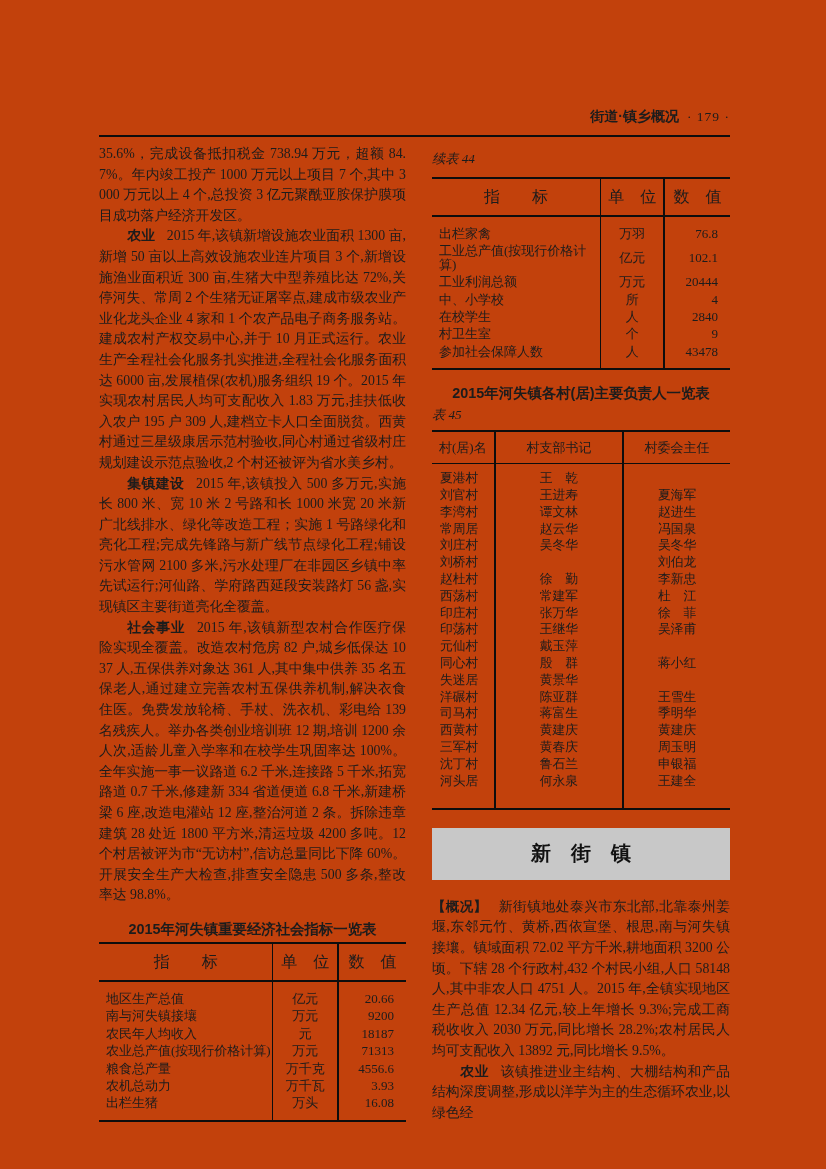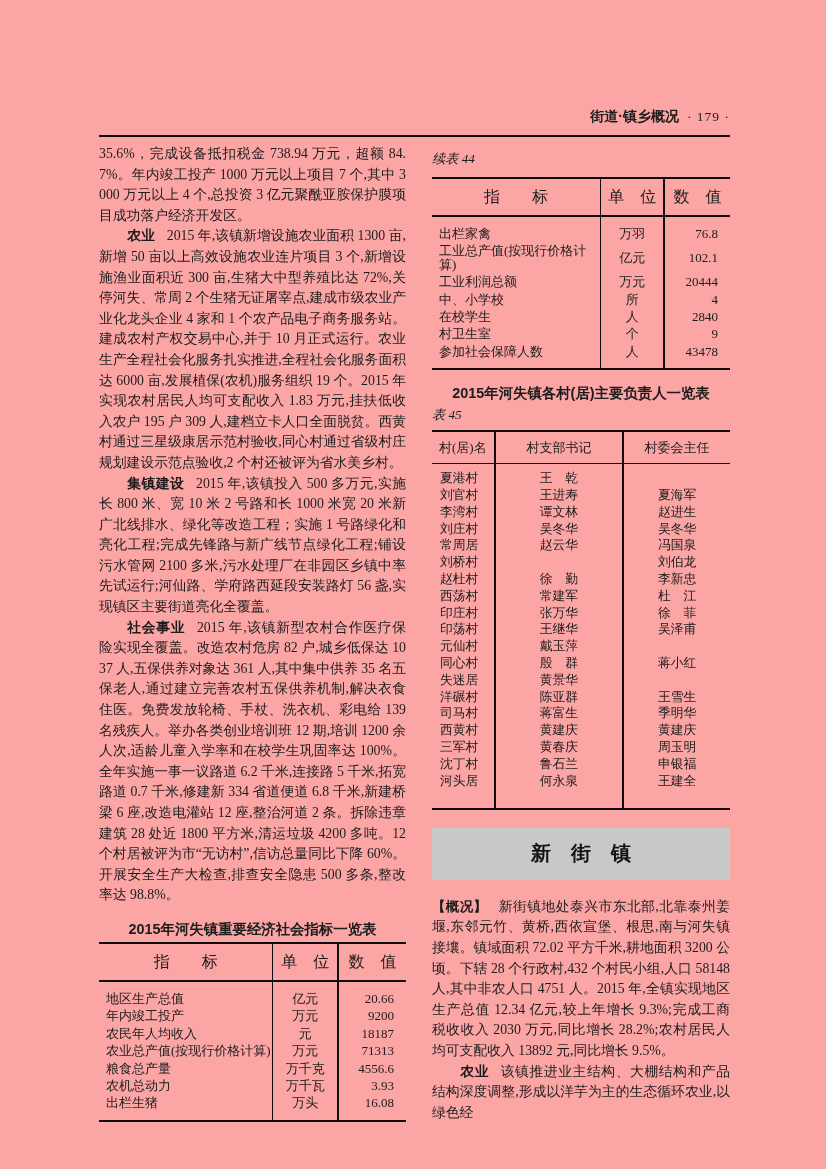--- a/index.html
+++ b/index.html
@@ -1,17 +1,17 @@
 <!DOCTYPE html>
 <html><head>
 <meta charset="utf-8">
 <style>
   html,body{margin:0;padding:0;background:#e9e9e9;}
   .page{
-    width:826px;height:1169px;background:#fca5a5;position:relative;
+    width:826px;height:1169px;background:#c2410c;position:relative;
     font-family:"Liberation Serif","DejaVu Serif",serif;color:#1c1c1c;
     overflow:hidden;margin:0 auto;
   }
   .content{position:absolute;left:99px;top:108px;width:631px;}
 
   
   .page-header{
     display:flex;justify-content:flex-end;align-items:baseline;gap:8px;
     border-bottom:2.5px solid #0d0d0d;padding-bottom:9px;
   }
@@ -124,21 +124,21 @@
               <th>数　值</th>
             </tr>
           </thead>
           <tbody>
               <tr>
                 <td>地区生产总值</td>
                 <td>亿元</td>
                 <td>20.66</td>
               </tr>
               <tr>
-                <td>年内竣工投产</td>
+                <td>南与河失镇接壤</td>
                 <td>万元</td>
                 <td>9200</td>
               </tr>
               <tr>
                 <td>农民年人均收入</td>
                 <td>元</td>
                 <td>18187</td>
               </tr>
               <tr>
                 <td>农业总产值(按现行价格计算)</td>
@@ -233,30 +233,30 @@
                 <td>刘官村</td>
                 <td>王进寿</td>
                 <td>夏海军</td>
               </tr>
               <tr>
                 <td>李湾村</td>
                 <td>谭文林</td>
                 <td>赵进生</td>
               </tr>
               <tr>
+                <td>常周居</td>
+                <td>赵云华</td>
+                <td>冯国泉</td>
+              </tr>
+              <tr>
                 <td>刘庄村</td>
                 <td>吴冬华</td>
                 <td>吴冬华</td>
               </tr>
               <tr>
-                <td>常周居</td>
-                <td>赵云华</td>
-                <td>冯国泉</td>
-              </tr>
-              <tr>
                 <td>刘桥村</td>
                 <td></td>
                 <td>刘伯龙</td>
               </tr>
               <tr>
                 <td>赵杜村</td>
                 <td>徐　勤</td>
                 <td>李新忠</td>
               </tr>
               <tr>

